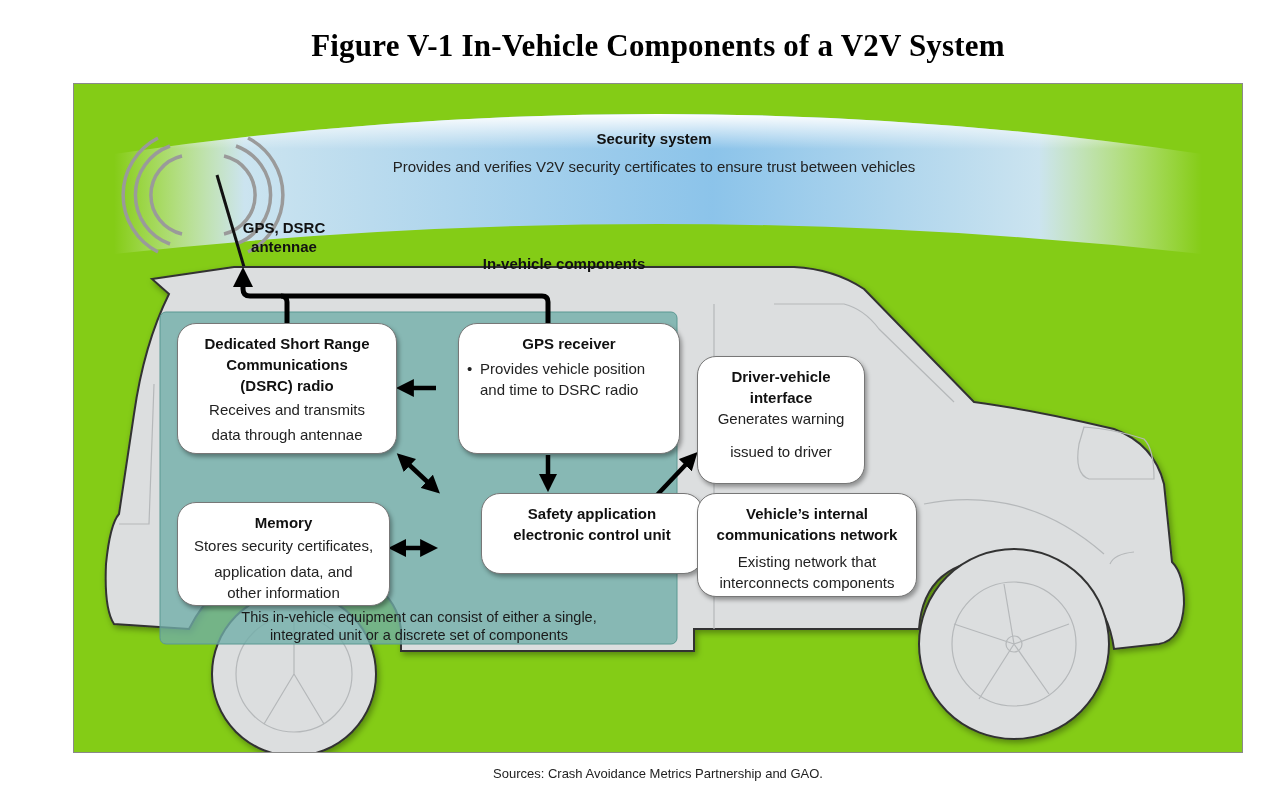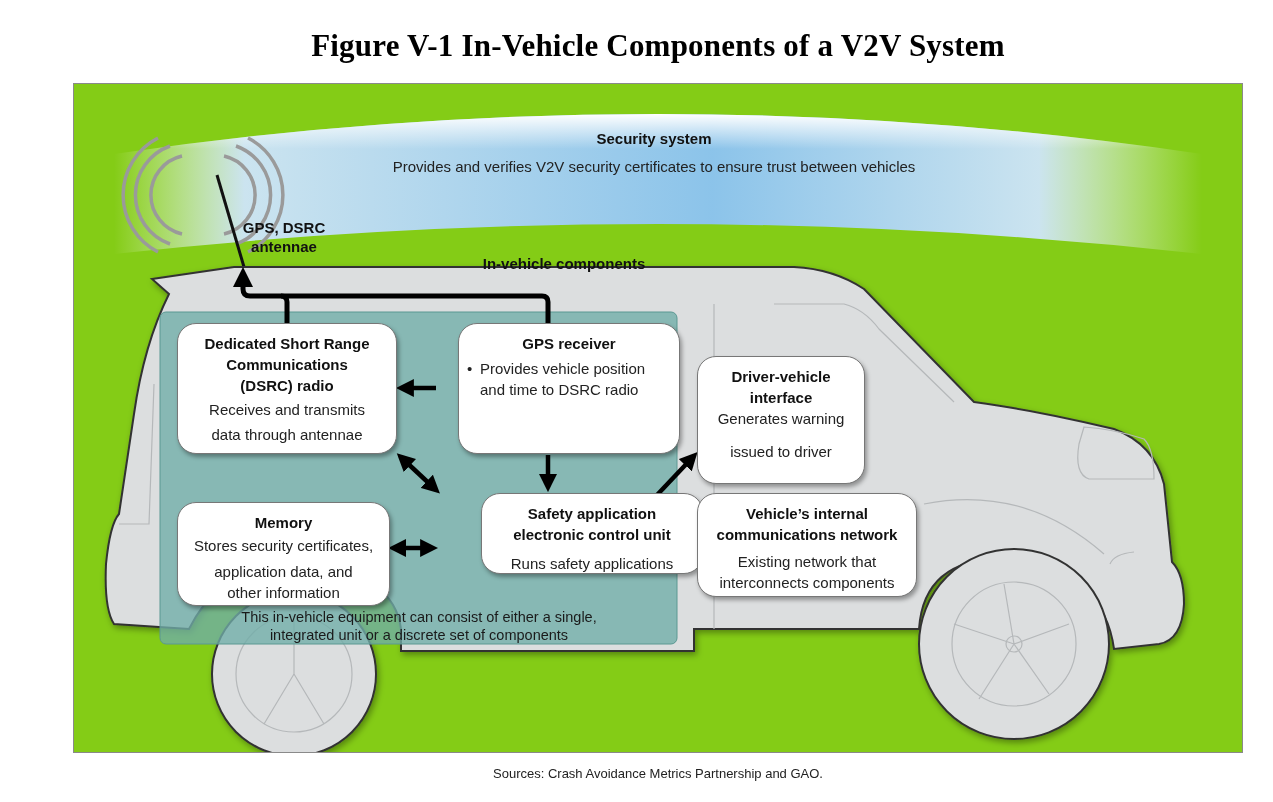--- a/index.html
+++ b/index.html
@@ -155,21 +155,20 @@
   <div class="box b-mem">
     <div class="bt">Memory</div>
     <div class="bd">Stores security certificates,</div>
     <div class="bd" style="margin-top:5px">application data, and</div>
     <div class="bd" style="margin-top:0">other information</div>
   </div>
 
   <div class="box b-safety">
     <div class="bt">Safety application</div>
     <div class="bt">electronic control unit</div>
-    <div class="bd">Runs safety applications</div>
   </div>
 
   <div class="box b-net">
     <div class="bt">Vehicle’s internal</div>
     <div class="bt">communications network</div>
     <div class="bd" style="margin-top:6px">Existing network that</div>
     <div class="bd" style="margin-top:0">interconnects components</div>
   </div>
 
   <div class="lbl foot-note">

